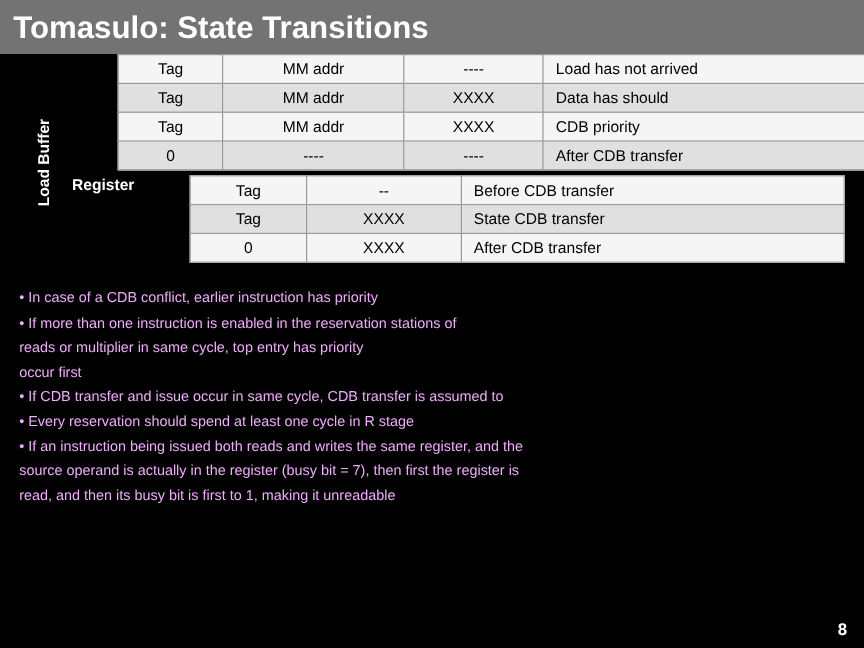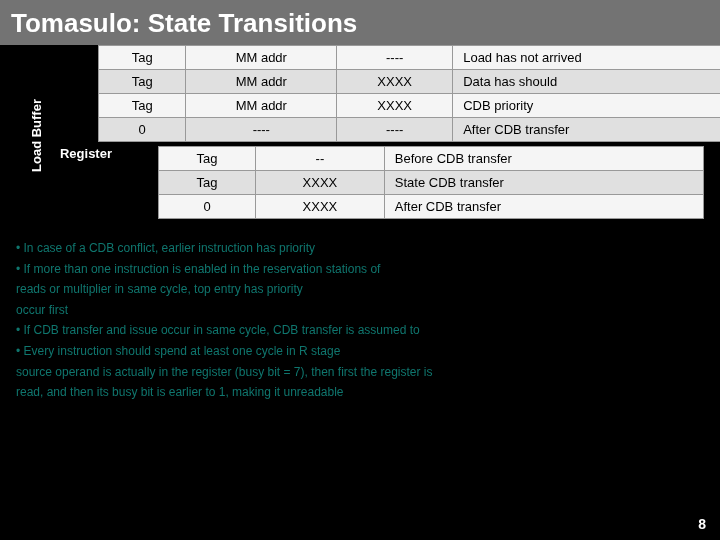--- a/index.html
+++ b/index.html
@@ -63,21 +63,21 @@
       font-size: 13px;
       text-align: center;
       white-space: nowrap;
     }
     table td.left-align {
       text-align: left;
     }
     #notes-section {
       padding: 4px 0 0 0;
       font-size: 12px;
-      color: #0f766e;
+      color: #f0abfc;
       line-height: 1.55;
     }
     #notes-section p {
       margin-bottom: 2px;
     }
     #page-number {
       position: absolute;
       bottom: 8px;
       right: 14px;
       font-size: 14px;
@@ -174,19 +174,20 @@
       </div>
     </div>
   </div>
 
   <div id="notes-section">
     <p>• In case of a CDB conflict, earlier instruction has priority</p>
     <p>• If more than one instruction is enabled in the reservation stations of</p>
     <p>  reads or multiplier in same cycle, top entry has priority</p>
     <p>  occur first</p>
     <p>• If CDB transfer and issue occur in same cycle, CDB transfer is assumed to</p>
-    <p>• Every instruction should spend at least one cycle in R stage</p>
+    <p>• Every reservation should spend at least one cycle in R stage</p>
+    <p>• If an instruction being issued both reads and writes the same register, and the</p>
     <p>  source operand is actually in the register (busy bit = 7), then first the register is</p>
-    <p>  read, and then its busy bit is earlier to 1, making it unreadable</p>
+    <p>  read, and then its busy bit is first to 1, making it unreadable</p>
   </div>
 </div>
 
 <div id="page-number">8</div>
 
 </body></html>

